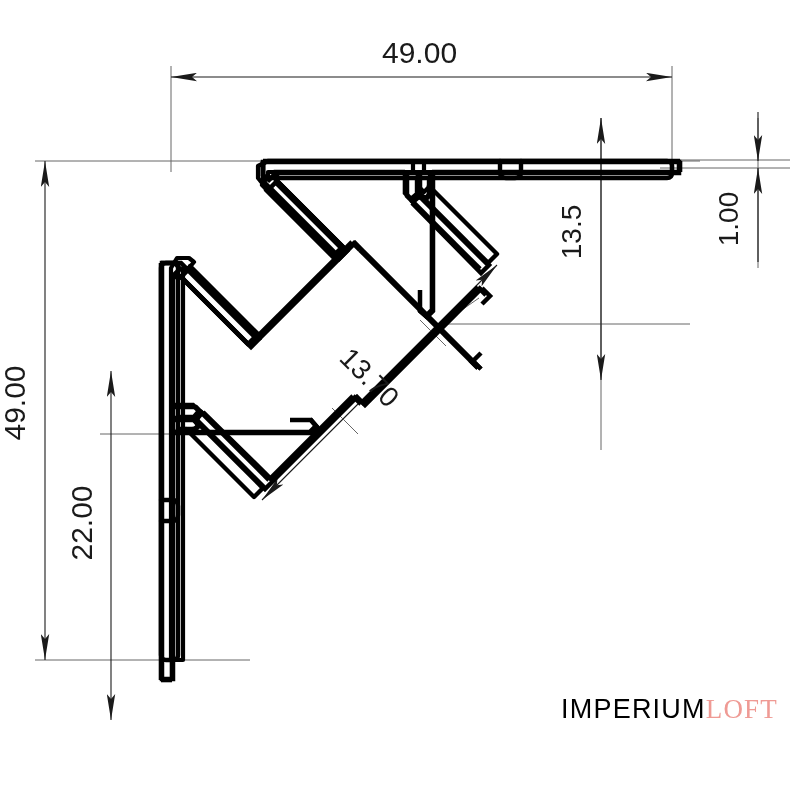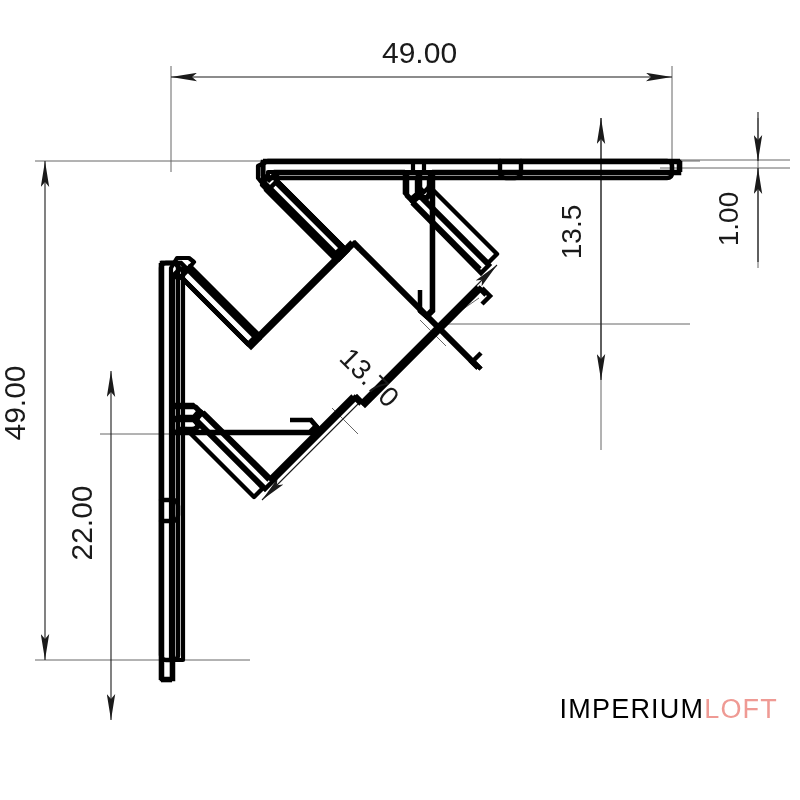--- a/index.html
+++ b/index.html
@@ -37,21 +37,21 @@
     position: absolute;
     right: 22px;
     bottom: 34px;
     font-family: "Liberation Sans", sans-serif;
     font-size: 27px;
     letter-spacing: 1.2px;
     font-weight: 400;
     white-space: nowrap;
   }
   #wm .wm-a { color: #000000; }
-  #wm .wm-b { color: #ef9a94; }
+  #wm .wm-b { color: #ef9a94; font-family: Liberation Serif, serif; }
 </style>
 </head>
 <body>
 
 <div id="sheet">
 
   <svg id="drawing" viewBox="0 0 800 800">
 
     <defs>
 

